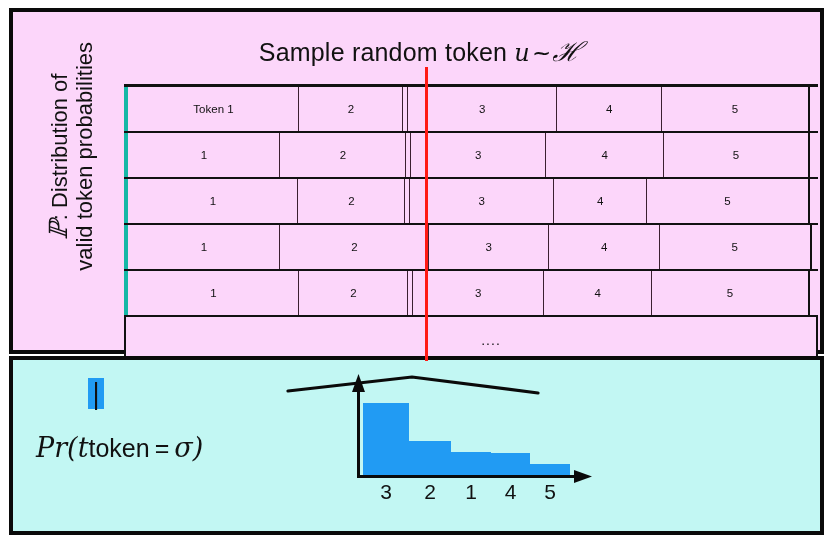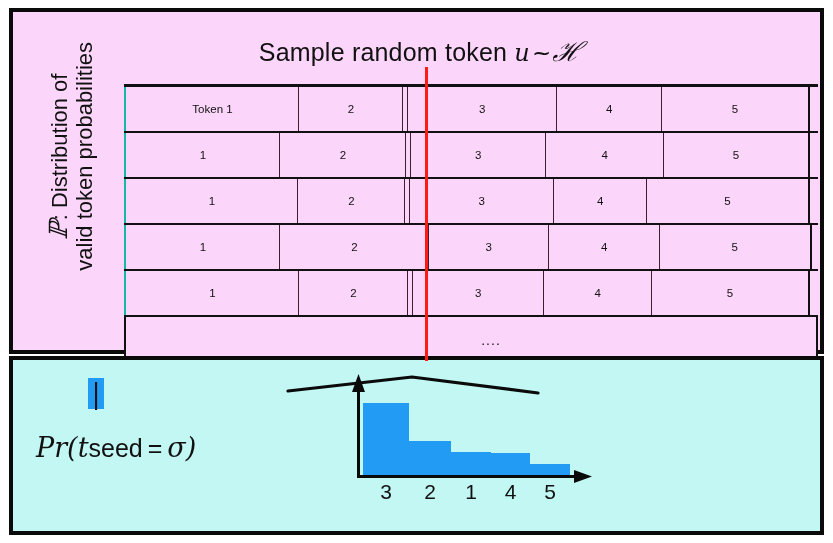--- a/index.html
+++ b/index.html
@@ -79,21 +79,21 @@
     position:relative;
     box-sizing:border-box;
     border-left:1.6px solid #3b2030;
     border-right:1.6px solid #3b2030;
     display:flex;align-items:center;justify-content:center;
     font-size:11.5px;color:#111;
     background:#FCD6FA;
     height:100%;
     margin-right:-1.6px;
   }
-  .tcell:first-child{border-left:2px solid #14b8a6;}
+  .tcell:first-child{border-left:4px solid #14b8a6;}
   .tcell:last-child{border-right:2px solid #111;}
   .trow.dots .tcell{border-left:2px solid #111;border-right:2px solid #111;}
   .trow.dots .tcell span{font-size:14px;letter-spacing:1px;position:relative;left:20px;}
 
   
   #red-line{
     position:absolute;
     left:412px;top:55px;width:3px;height:294px;
     background:#FF1A14;
     z-index:30;
@@ -252,21 +252,21 @@
         </div>
       </div>
 
     <div id="red-line"></div>
   </div>
 
   <div class="panel" id="bottom-panel"></div>
 
 
   <div id="posterior-formula">
-    <span class="it">Pr</span><span class="it">(</span><span class="it">t</span><span class="bar">|</span><span class="rm">seed</span><span class="rm" style="padding:0 5px">=</span><span class="it">σ</span><span class="it">)</span>
+    <span class="it">Pr</span><span class="it">(</span><span class="it">t</span><span class="bar">|</span><span class="rm">token</span><span class="rm" style="padding:0 5px">=</span><span class="it">σ</span><span class="it">)</span>
   </div>
 
   <svg id="pointer-svg">
     <polyline id="pointer-poly" fill="none" stroke="#0a0a0a" stroke-width="3.2" stroke-linecap="round" points="288,36 412,22 538,38"></polyline>
   </svg>
 
   <div id="barchart">
     <div class="axis-line" id="y-axis"></div>
     <div class="axis-line" id="x-axis"></div>
     <svg style="position:absolute;left:0;top:0;width:270px;height:160px;pointer-events:none;">

